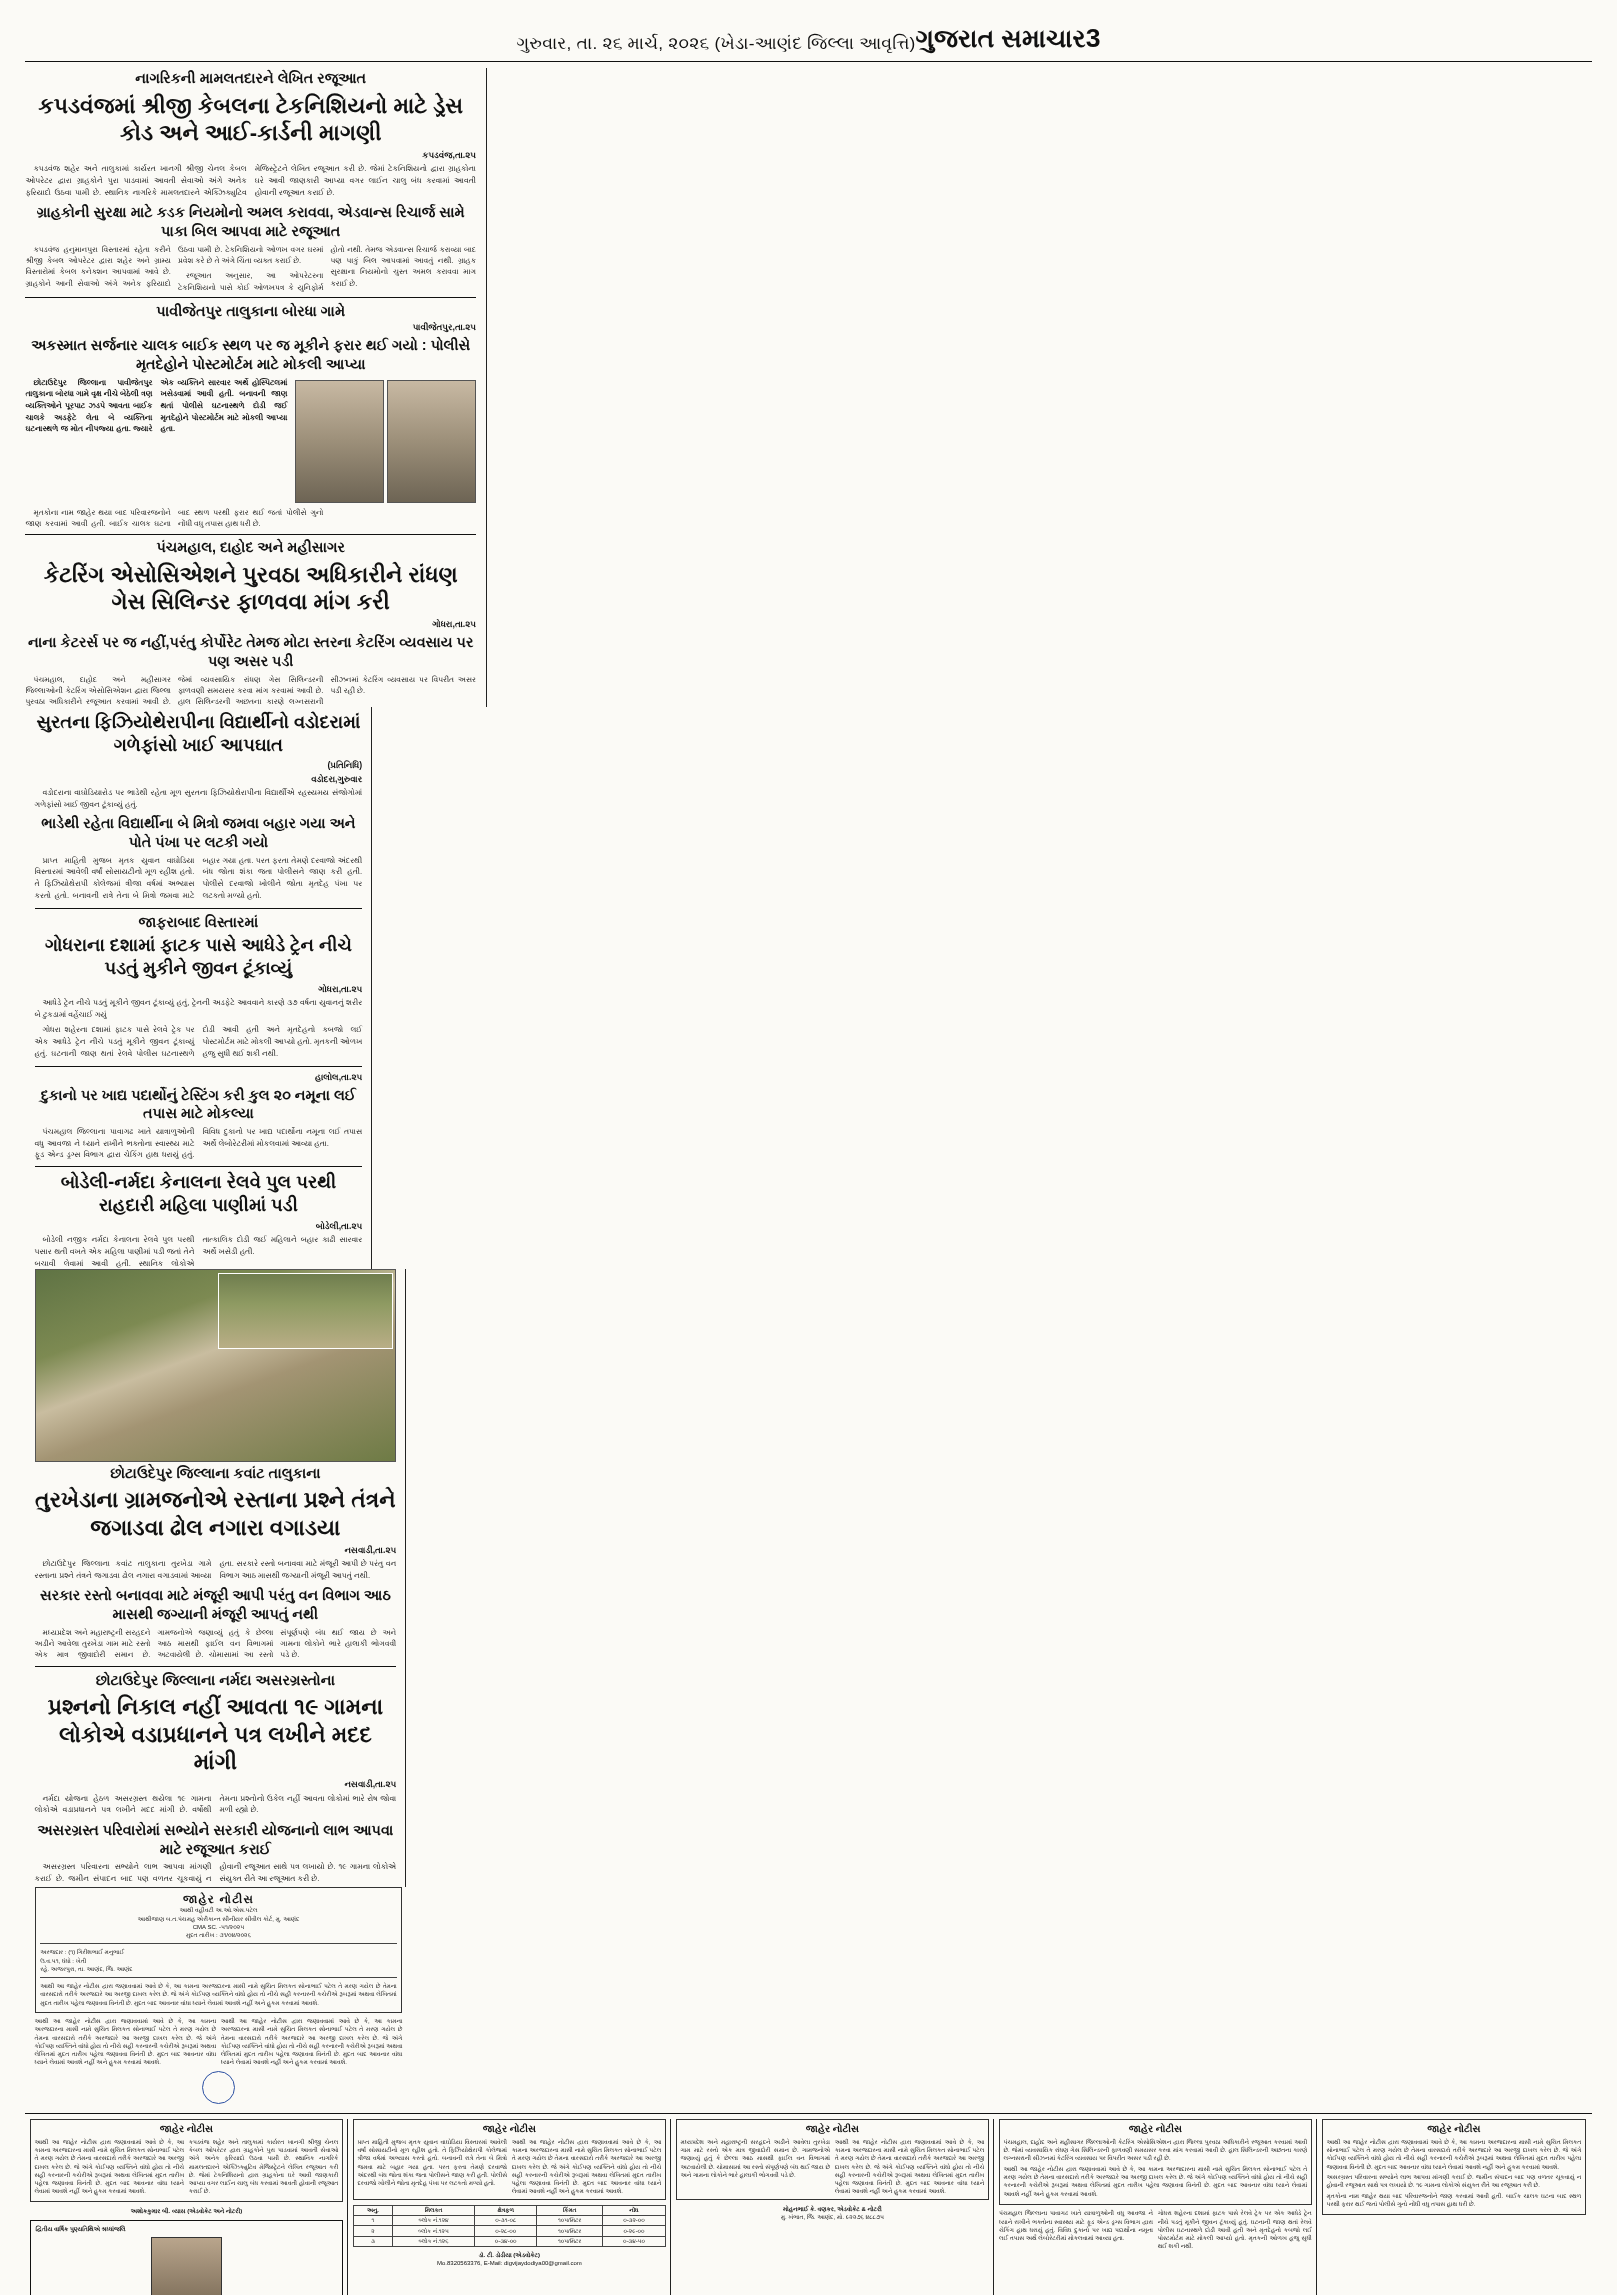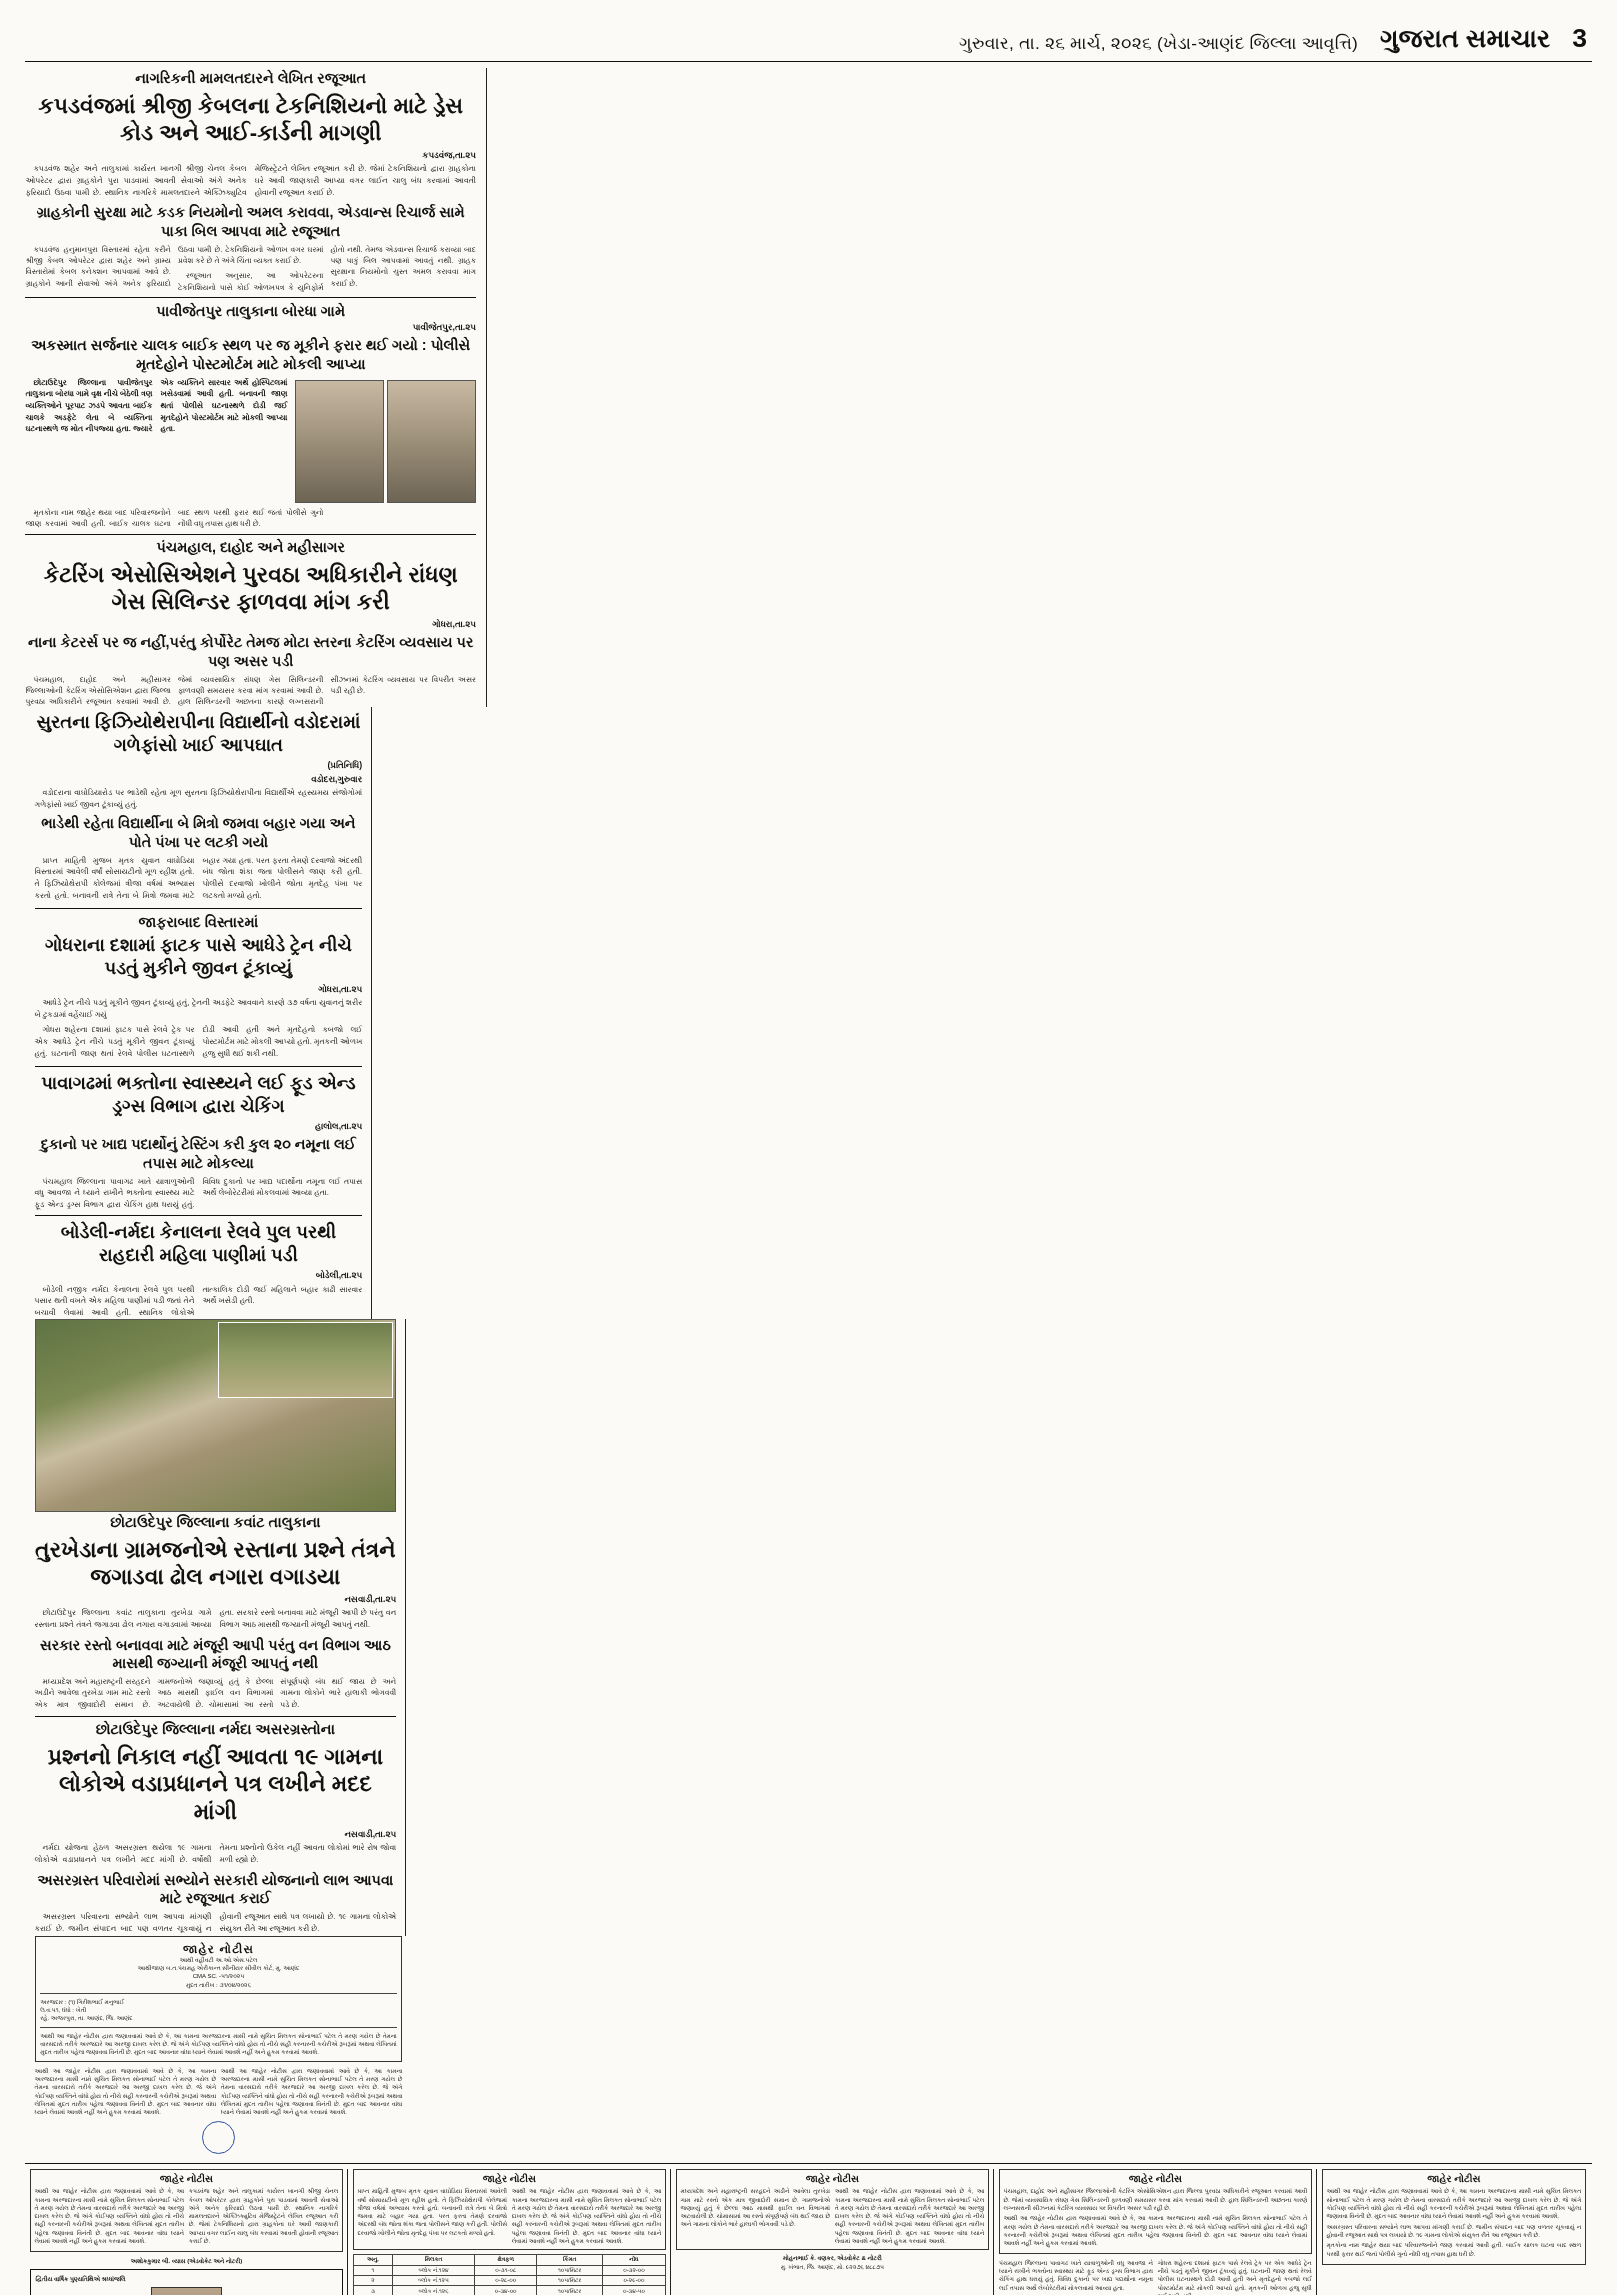--- a/index.html
+++ b/index.html
@@ -1,20 +1,20 @@
 <!DOCTYPE html>
 <html style="font-size:9.2px"><head>
 <meta charset="utf-8">
 <style>
   html,body{margin:0;padding:0;background:#f2f1ec;}
   body{font-family:"Liberation Sans", sans-serif;color:#111;}
   .page{width:1617px;height:2295px;background:#fbfaf6;position:relative;box-sizing:border-box;padding:23px 25.4px 11.6px 25.4px;}
 
   
-  .masthead{display:flex;align-items:flex-end;justify-content:flex-end;gap:22px;padding:0 4.6px 7px 4.6px;}
+  .masthead{display:flex;align-items:flex-end;justify-content:center;gap:0;padding:0 4.6px 7px 4.6px;}
   .mast-date{font-size:17.3px;letter-spacing:0.2px;}
   .mast-title{font-size:25.4px;font-weight:bold;}
   .mast-page{font-size:26.6px;font-weight:bold;}
   .rule{border-top:1.7px solid #111;margin:0 0 5.8px 0;}
 
   
   .cols{display:flex;gap:0;flex-direction:column;}
   .col{box-sizing:border-box;}
   .c1{width:462px;padding-right:10.4px;border-right:1.2px solid #222;}
   .c2{width:347px;padding:0 9.2px;border-right:1.2px solid #222;}
@@ -161,21 +161,20 @@
       <div class="byline">ગોધરા,તા.૨૫</div>
       <div class="body1">
         <p>આધેડે ટ્રેન નીચે પડતું મૂકીને જીવન ટૂંકાવ્યું હતું, ટ્રેનની અડફેટે આવવાને કારણે ૩૭ વર્ષના યુવાનનું શરીર બે ટુકડામાં વહેંચાઈ ગયું</p>
       </div>
       <div class="body2">
         <p>ગોધરા શહેરના દશામાં ફાટક પાસે રેલવે ટ્રેક પર એક આધેડે ટ્રેન નીચે પડતું મૂકીને જીવન ટૂંકાવ્યું હતું. ઘટનાની જાણ થતાં રેલવે પોલીસ ઘટનાસ્થળે દોડી આવી હતી અને મૃતદેહનો કબજો લઈ પોસ્ટમોર્ટમ માટે મોકલી આપ્યો હતો. મૃતકની ઓળખ હજુ સુધી થઈ શકી નથી.</p>
       </div>
 
       <div class="hr-b"></div>
 
-      <h2 class="head">પાવાગઢમાં ભક્તોના સ્વાસ્થ્યને લઈ ફૂડ એન્ડ ડ્રગ્સ વિભાગ દ્વારા ચેકિંગ</h2>
       <div class="byline">હાલોલ,તા.૨૫</div>
       <h3 class="sub">દુકાનો પર ખાદ્ય પદાર્થોનું ટેસ્ટિંગ કરી કુલ ૨૦ નમૂના લઈ તપાસ માટે મોકલ્યા</h3>
       <div class="body2">
         <p>પંચમહાલ જિલ્લાના પાવાગઢ ખાતે યાત્રાળુઓની વધુ આવજા ને ધ્યાને રાખીને ભક્તોના સ્વાસ્થ્ય માટે ફૂડ એન્ડ ડ્રગ્સ વિભાગ દ્વારા ચેકિંગ હાથ ધરાયું હતું. વિવિધ દુકાનો પર ખાદ્ય પદાર્થોના નમૂના લઈ તપાસ અર્થે લેબોરેટરીમાં મોકલવામાં આવ્યા હતા.</p>
       </div>
 
       <div class="hr-b"></div>
 
       <h2 class="head">બોડેલી-નર્મદા કેનાલના રેલવે પુલ પરથી રાહદારી મહિલા પાણીમાં પડી</h2>
       <div class="byline">બોડેલી,તા.૨૫</div>

